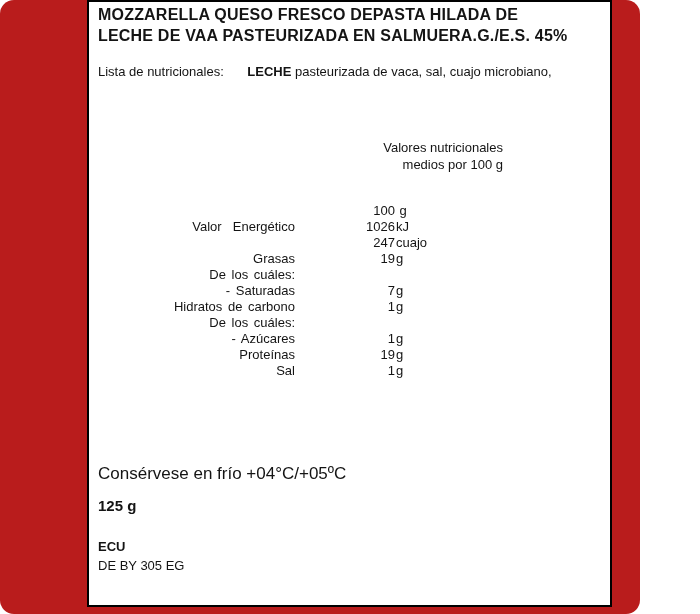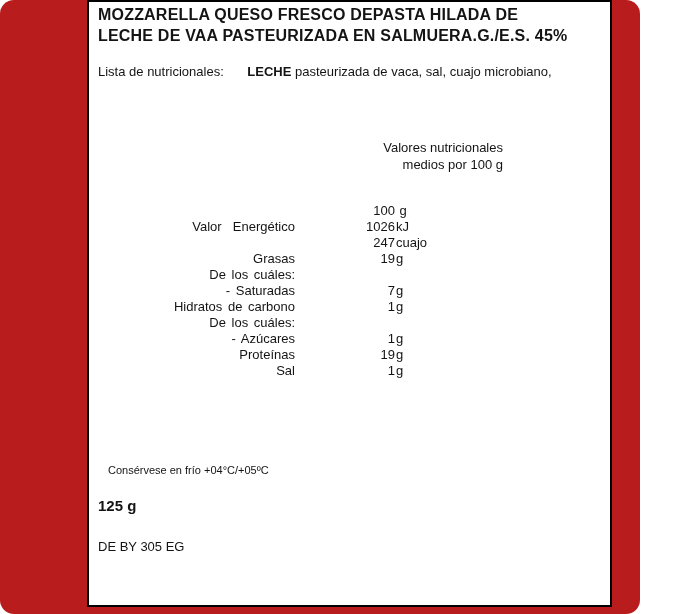--- a/index.html
+++ b/index.html
@@ -39,21 +39,21 @@
   .nrow {
     display: grid; grid-template-columns: 195px 100px auto;
     padding-left: 11px; height: 16px;
     font-size: 13px; line-height: 16px;
   }
   .nrow .lab { white-space: pre; word-spacing: 2px; text-align: right; }
   .nrow.indent .lab { padding-left: 8px; }
   .nrow .val { text-align: right; }
   .nrow .unit { text-align: left; padding-left: 1px; white-space: pre; }
 
-  .storage { position: absolute; left: 19px; top: 462px; font-size: 11px; white-space: nowrap; text-align: center; }
+  .storage { position: absolute; left: 9px; top: 462px; font-size: 17px; white-space: nowrap; text-align: center; }
 
   .netweight { position: absolute; left: 9px; top: 495px; font-size: 15px; font-weight: bold; }
 
   .producer { position: absolute; left: 9px; top: 535px; font-size: 13px; line-height: 19px; white-space: nowrap; }
   .producer .name { font-weight: bold; }
 </style>
 </head>
 <body>
 
 <div class="page">
@@ -129,17 +129,18 @@
           <span class="val">1</span>
           <span class="unit">g</span>
       </div>
     </div>
 
     <div class="storage">Consérvese en frío +04°C/+05ºC</div>
 
     <div class="netweight">125 g</div>
 
     <div class="producer">
+      <div class="name">ECU</div>
       <div>DE BY 305 EG</div>
     </div>
 
   </div>
 </div>
 
 </body></html>

